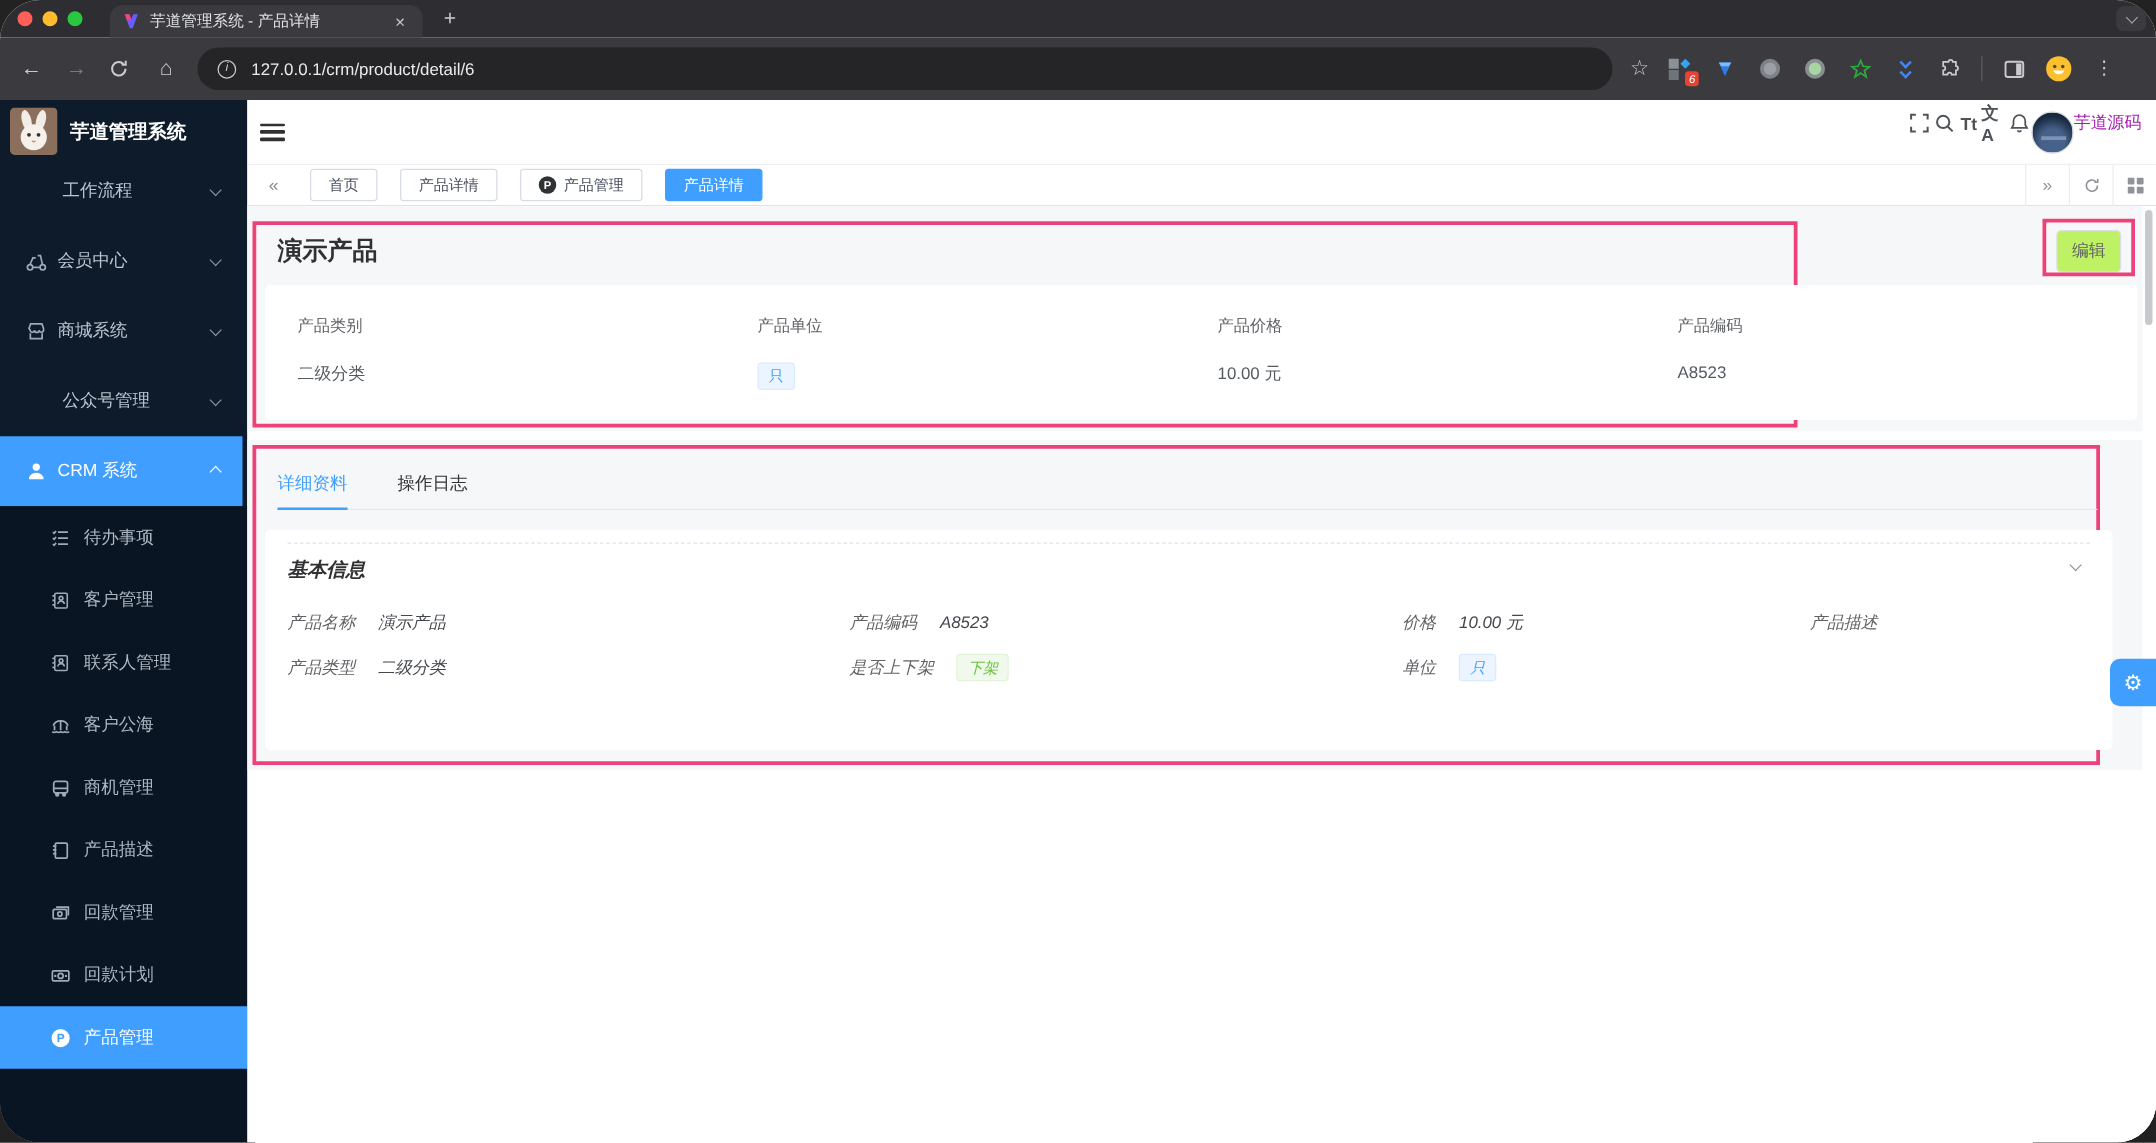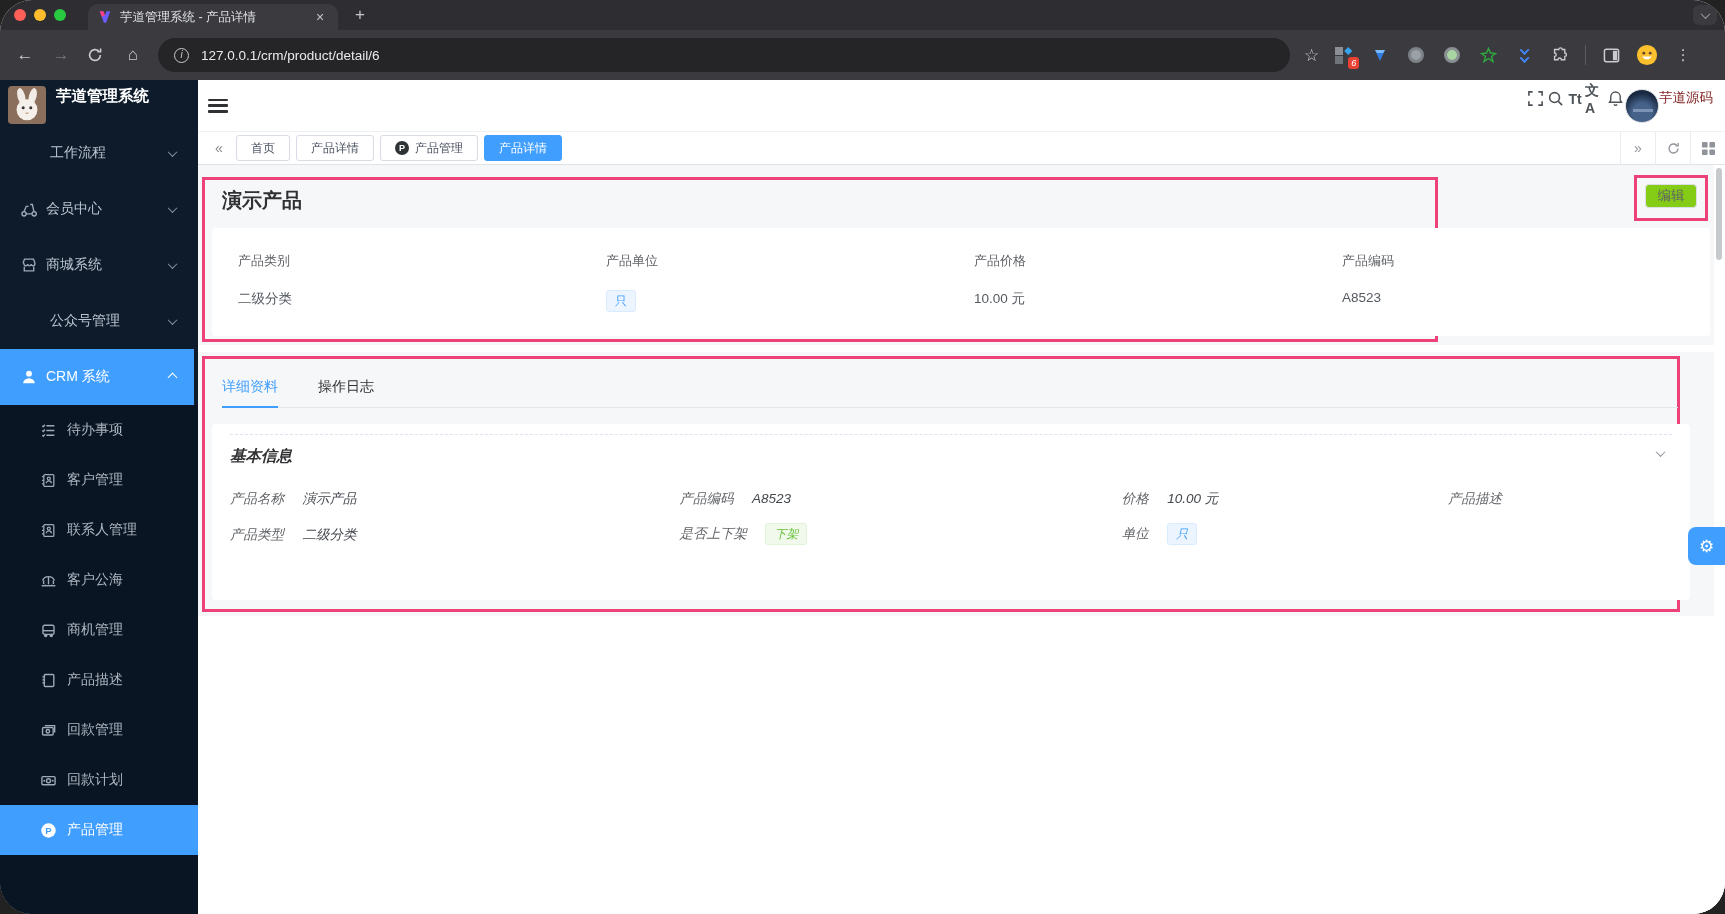--- a/index.html
+++ b/index.html
@@ -44,21 +44,21 @@
   .sq { position:absolute; width:8px; height:8px; background:#9aa0a6; }
   .gcirc { width:16px; height:16px; border-radius:50%; background:#9aa0a6; border:3px solid #7d8288; }
   .grcirc { width:16px; height:16px; border-radius:50%; background:#a8d5a2; border:3px solid #8a8f94; }
   .dblchev { display:flex; flex-direction:column; gap:1px; color:#4285f4; }
   .dblchev .chev { border-width:2.2px; }
   .vsep { width:1px; height:20px; background:#5b5d61; flex:0 0 auto; }
   .kebab { font-size:15px; letter-spacing:0; }
 
   
   .sidebar { position:absolute; left:0; top:80px; width:198px; height:834px; background:#0d1b2b; color:#bcc5d0; }
-  .brand { display:flex; align-items:flex-start; gap:10px; padding:6px 8px; }
+  .brand { display:flex; align-items:center; gap:10px; padding:6px 8px; }
   .brand-name { color:#fff; font-size:15.5px; font-weight:bold; white-space:nowrap; }
   .menu-top { position:absolute; top:45px; left:0; right:4px; }
   .m-item { height:56px; display:flex; align-items:center; padding:0 18px 0 20px; font-size:14px; cursor:default; }
   .m-item .m-ic { width:18px; height:18px; margin-right:8px; color:#9fa9b7; flex:0 0 auto; }
   .m-item.noicon .m-label { margin-left:30px; }
   .m-item .chev { color:#8a94a6; margin-left:auto; border-width:1.3px; }
   .m-item.active { background:#409eff; color:#fff; }
   .m-item.active .m-ic, .m-item.active .chev { color:#fff; }
   .submenu { position:absolute; top:325px; bottom:0; left:0; right:0; background:#091523; }
   .s-item { height:50px; display:flex; align-items:center; padding-left:40px; gap:10px; font-size:14px; color:#aeb7c2; }
@@ -72,46 +72,46 @@
                 border-bottom:1px solid #f0f1f3; display:flex; align-items:center; padding:0 12px 0 10px; }
   .hamburger { width:20px; height:14px; display:flex; flex-direction:column; justify-content:space-between; }
   .hamburger i { height:2.5px; background:#303133; border-radius:1px; }
   .hd-right { margin-left:auto; display:flex; align-items:flex-start; color:#4e5358; }
   .hd-ic { width:20px; height:20px; display:flex; align-items:center; justify-content:center; font-size:14px; }
   .hd-txt { font-size:14px; font-weight:bold; color:#4e5358; }
   .avatar { width:34px; height:34px; border-radius:50%;
             background: radial-gradient(circle at 50% 72%, #46628a 0 34%, #18283f 72%);
             border:1px solid #d8dbe0; position:relative; overflow:hidden; }
   .avatar:before { content:""; position:absolute; left:7px; top:19px; width:20px; height:3px; background:#7d93b5; }
-  .user-name { font-size:13.5px; color:#7f1d1d; }
+  .user-name { font-size:13.5px; color:#a21caf; }
 
   .tags-bar { position:absolute; top:52px; left:0; right:0; height:33px; background:#fff;
               border-bottom:1px solid #dfe3e8; display:flex; align-items:center; padding-left:8px;
               box-shadow:0 1px 3px rgba(0,0,0,.04); }
   .tag-nav { width:26px; text-align:center; color:#888; font-size:14px; }
   .tags { display:flex; gap:6px; margin-left:4px; }
   .tag-item { height:26px; display:flex; align-items:center; gap:6px; padding:0 14px; background:#fff;
-              border:1px solid #d8dce5; border-radius:3px; font-size:12px; color:#495060; white-space:nowrap; }
+              border:1px solid #d8dce5; border-radius:3px; font-size:12px; color:#495060; white-space:nowrap;margin-left:12px; }
   .tag-item.active { background:#409eff; border-color:#409eff; color:#fff; }
   .p-circle { width:14px; height:14px; border-radius:50%; background:#303335; color:#fff; font-size:9px;
               font-weight:bold; display:flex; align-items:center; justify-content:center; }
   .tag-ctrls { margin-left:auto; display:flex; height:33px; }
   .tag-ctrl { width:35px; border-left:1px solid #ececec; display:flex; align-items:center; justify-content:center;
               color:#909399; font-size:14px; }
 
   .content { position:absolute; top:85px; left:0; right:0; bottom:0; background:#fff; }
   .sect { position:absolute; left:0; right:11px; background:#f6f7f9; }
   .sect1 { top:0; height:180px; }
   .sect2 { top:187px; height:264px; }
   .pink-box { position:absolute; border:3px solid #ed4279; pointer-events:none; }
   .pbox1 { left:4px; top:12px; width:1236px; height:165px; }
   .pbox2 { left:4px; top:4px; width:1478px; height:256px; }
   .pbox-edit { left:1436px; top:10px; width:74px; height:46px; }
   .prod-title { position:absolute; left:24px; top:22px; font-size:20px; font-weight:bold; color:#303133; }
-  .edit-btn { position:absolute; left:1447px; top:19px; width:52px; height:24px; background:#84cc16;
+  .edit-btn { position:absolute; left:1447px; top:19px; width:52px; height:34px; background:#bef264;
               border:1px solid #dcdfe6; border-radius:4px; font-size:13.5px; color:#606266;
               display:flex; align-items:center; justify-content:center;
               font-family:Liberation Mono, monospace; }
   .panel1 { position:absolute; left:14px; top:63px; width:1498px; height:108px; background:#fff;
             border-radius:4px; display:grid; grid-template-columns:repeat(4,1fr); padding:24px 0 0 26px; }
   .f-label { font-size:13px; color:#606266; }
   .f-value { font-size:13.5px; color:#555a61; margin-top:20px; }
 
   .d-tabs { position:absolute; left:24px; right:36px; top:14px; height:42px; border-bottom:1px solid #e4e7ed;
             display:flex; gap:40px; }

